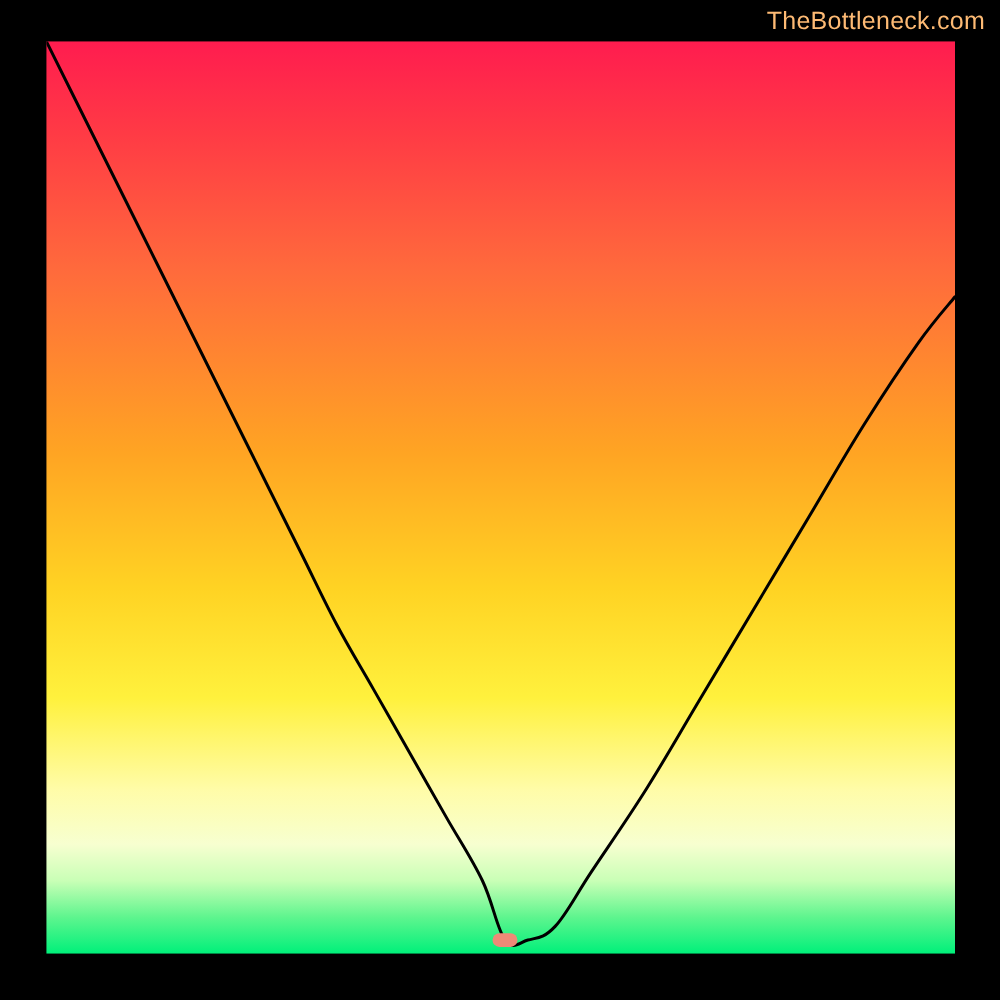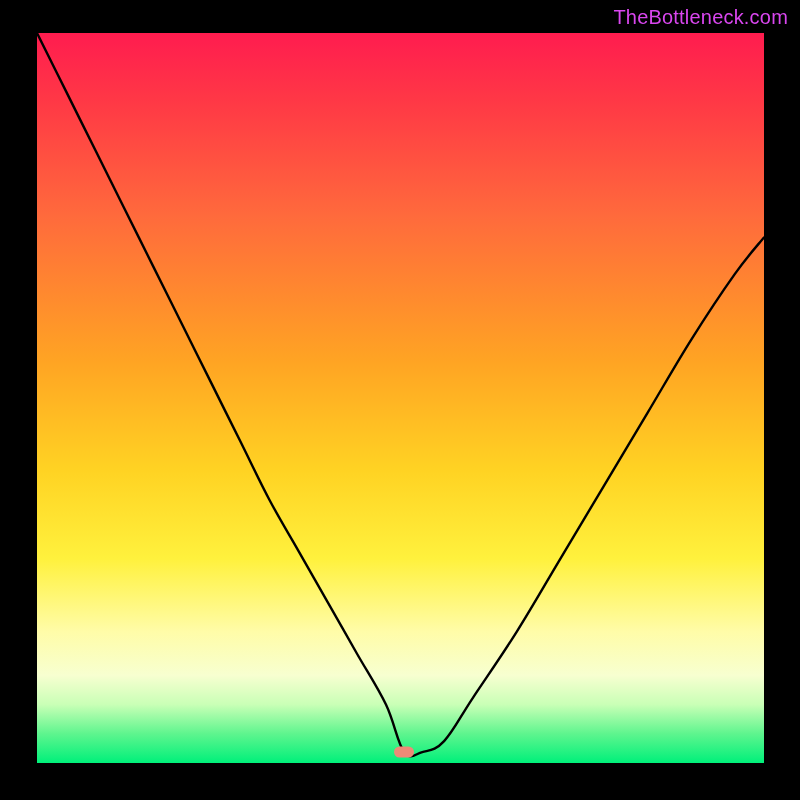--- a/index.html
+++ b/index.html
@@ -13,21 +13,21 @@
   }
   .container {
     position: relative;
     width: 800px;
     height: 800px;
   }
   .watermark {
     position: absolute;
     top: 6px;
     right: 12px;
-    color: #d946ef;
+    color: #fdba74;
     font-size: 20px;
     font-weight: 500;
     letter-spacing: 0.2px;
     z-index: 10;
   }
   .plot-area {
     position: absolute;
     left: 37px;
     top: 33px;
     width: 727px;

